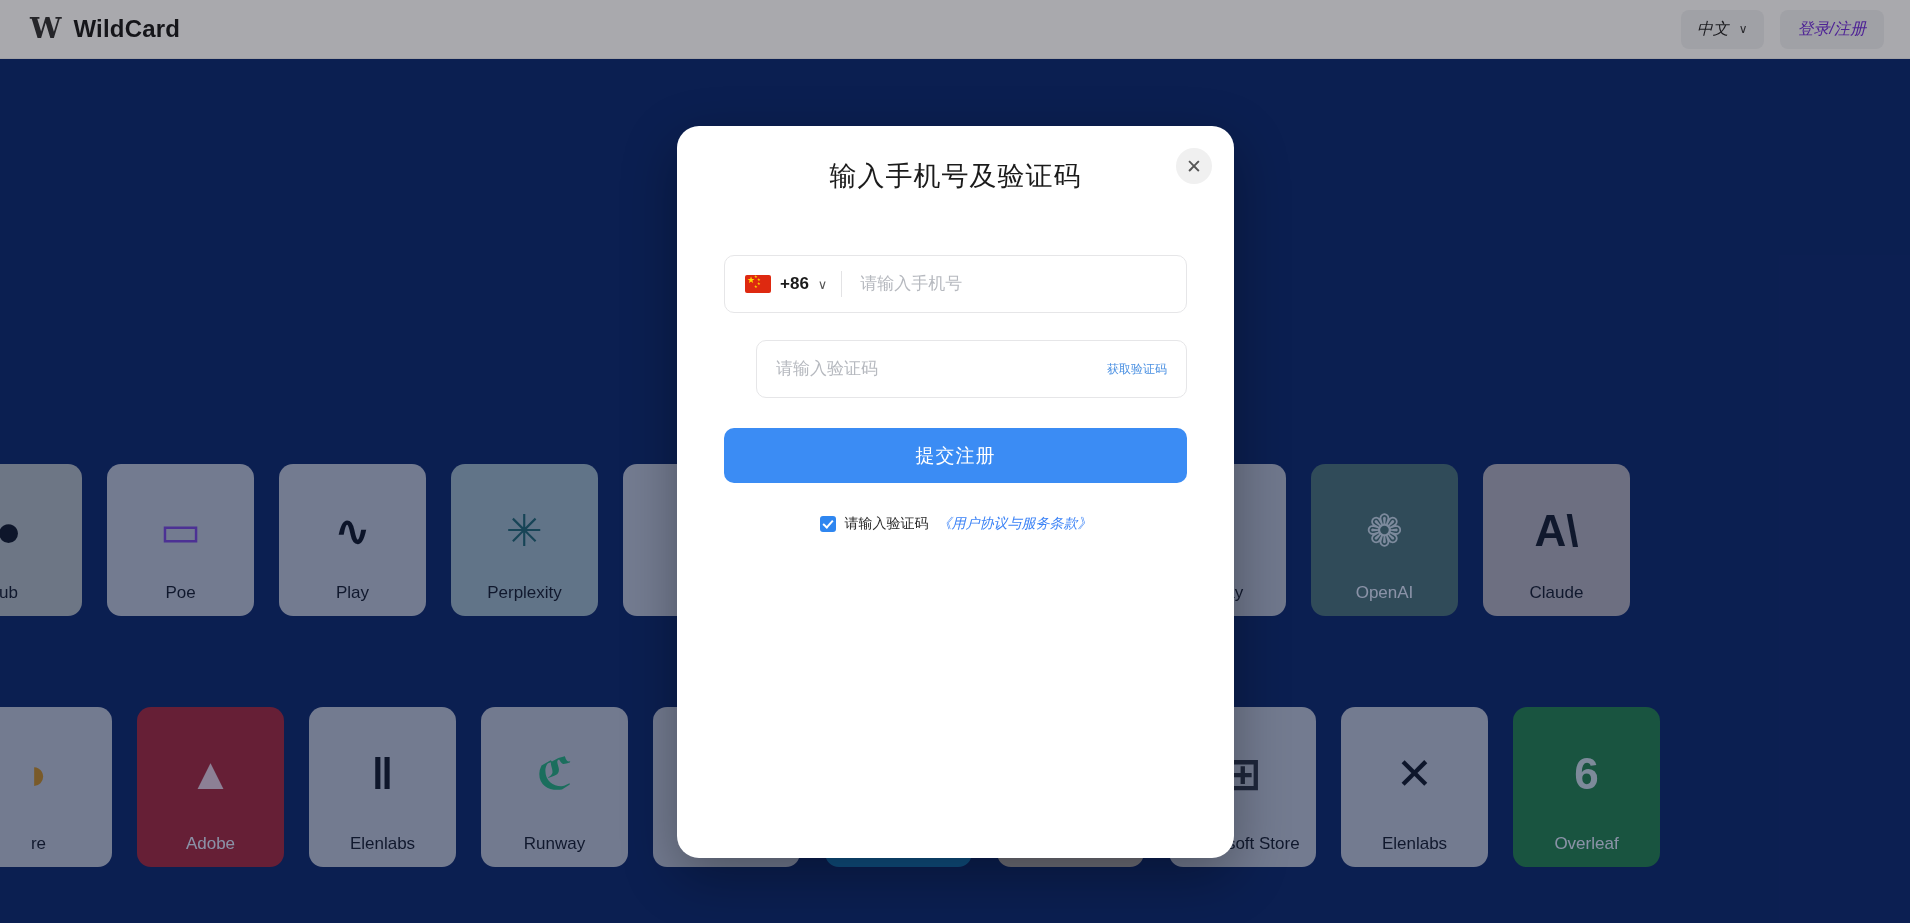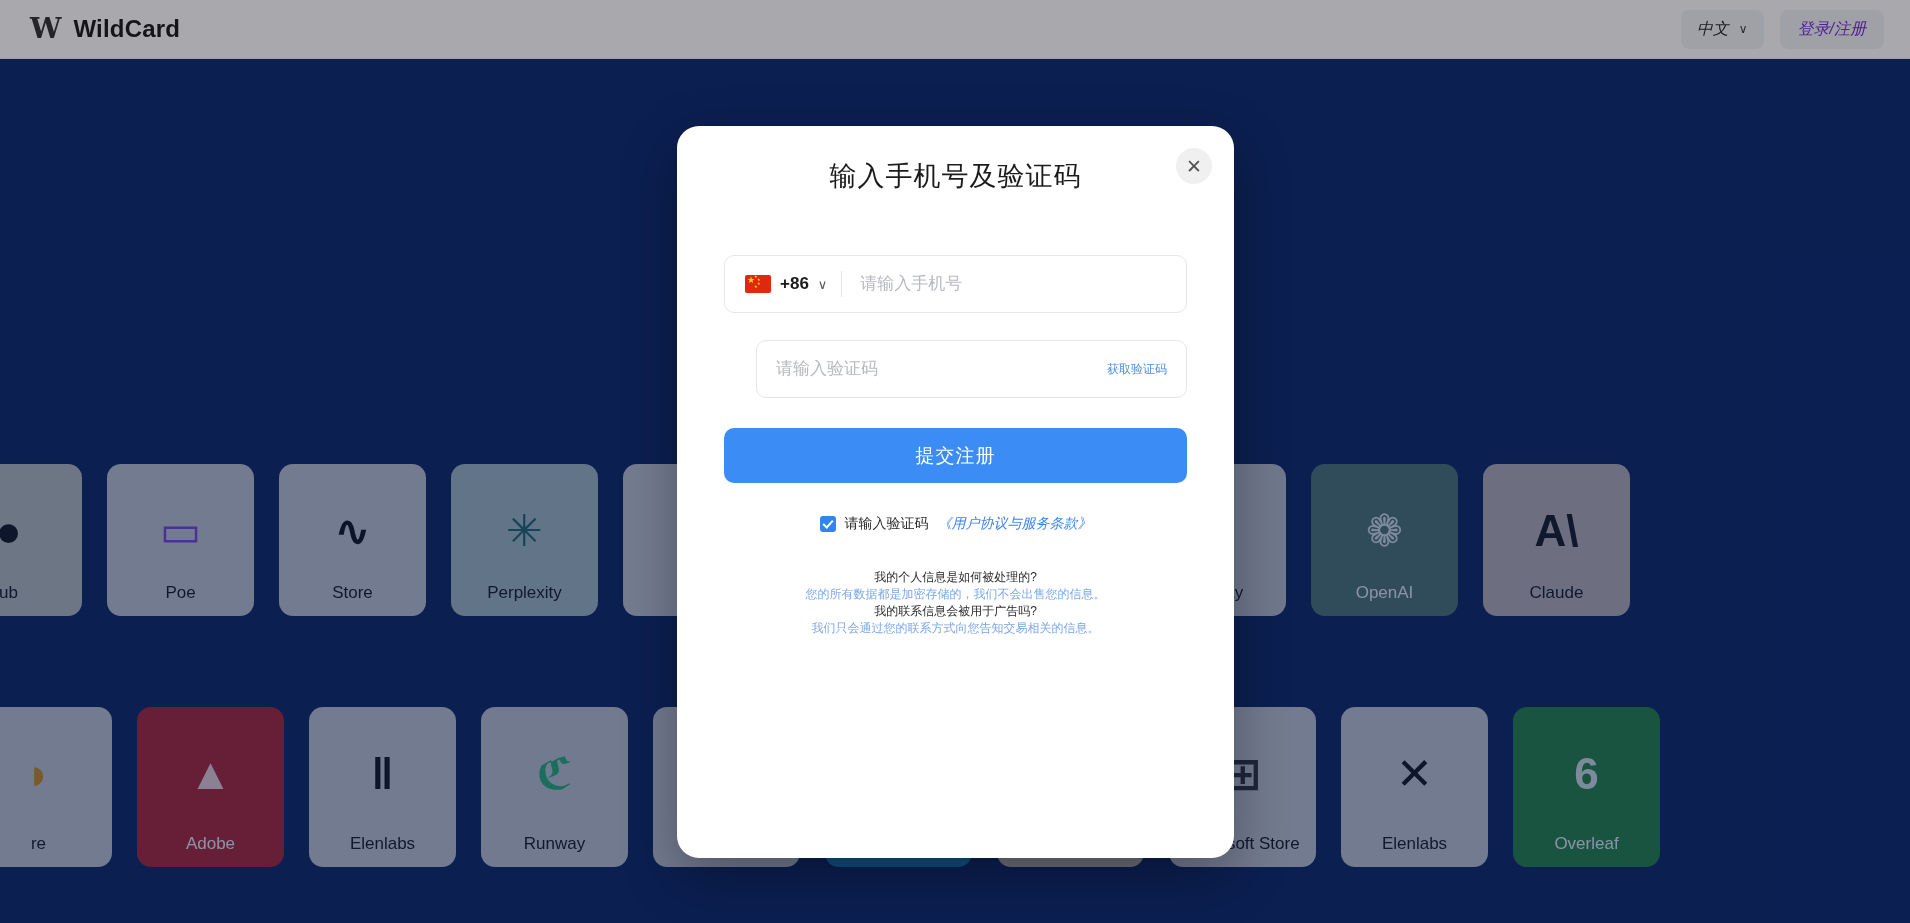--- a/index.html
+++ b/index.html
@@ -224,21 +224,21 @@
         <div class="card" style="background: rgb(180, 182, 171);">
           <div class="glyph" style="color: rgb(17, 17, 17);">●</div>
           <div class="cname">ub</div>
         </div>
         <div class="card" style="background: rgb(190, 190, 190);">
           <div class="glyph" style="color: rgb(123, 63, 196);">▭</div>
           <div class="cname">Poe</div>
         </div>
         <div class="card" style="background: rgb(189, 189, 189);">
           <div class="glyph" style="color: rgb(13, 13, 13);">∿</div>
-          <div class="cname">Store</div>
+          <div class="cname">Play</div>
         </div>
         <div class="card" style="background: rgb(159, 178, 176);">
           <div class="glyph" style="color: rgb(31, 95, 91);">✳</div>
           <div class="cname">Perplexity</div>
         </div>
         <div class="card" style="background: rgb(192, 192, 192);">
           <div class="glyph" style="color: rgb(0, 0, 0);"></div>
           <div class="cname"></div>
         </div>
         <div class="card" style="background: rgb(192, 192, 192);">
@@ -351,23 +351,17 @@
       </div>
 
       <button class="submit-btn">提交注册</button>
 
       <div class="agree-row">
         <span class="cbox"></span>
         <span class="agree-text">请输入验证码</span>
         <span class="agree-link">《用户协议与服务条款》</span>
       </div>
 
-      <div class="faq">
-        <div class="q">我的个人信息是如何被处理的?</div>
-        <div class="a">您的所有数据都是加密存储的，我们不会出售您的信息。</div>
-        <div class="q">我的联系信息会被用于广告吗?</div>
-        <div class="a">我们只会通过您的联系方式向您告知交易相关的信息。</div>
-      </div>
     </div>
 
   </div>
 
 </div>
 
 </body></html>

